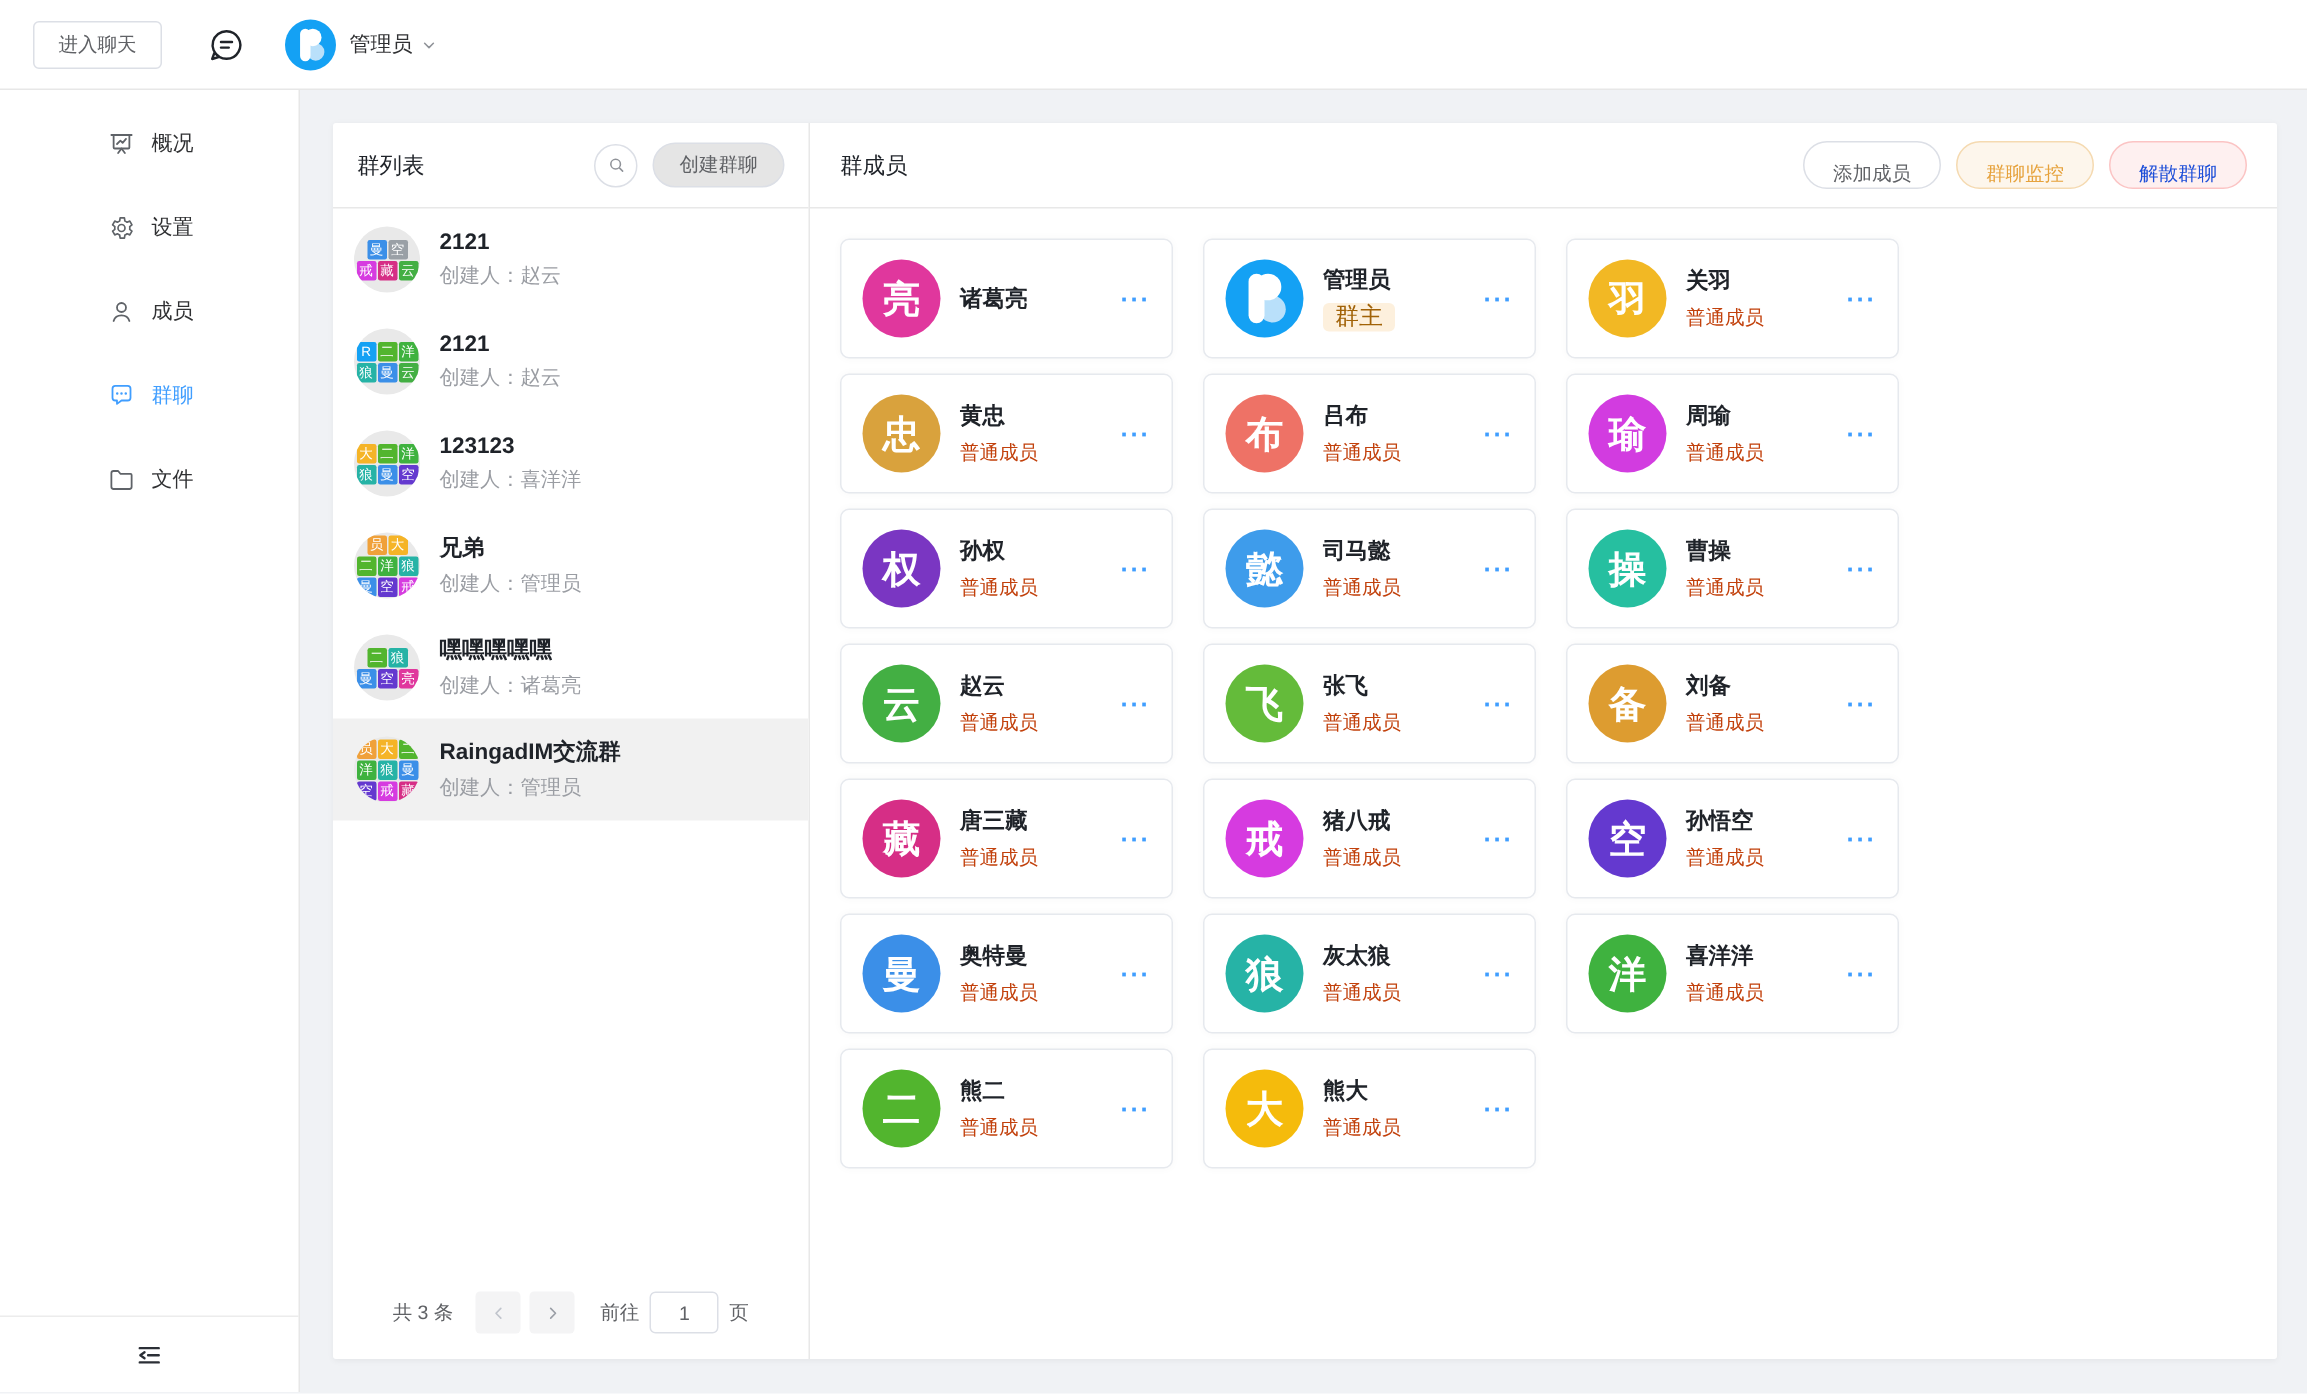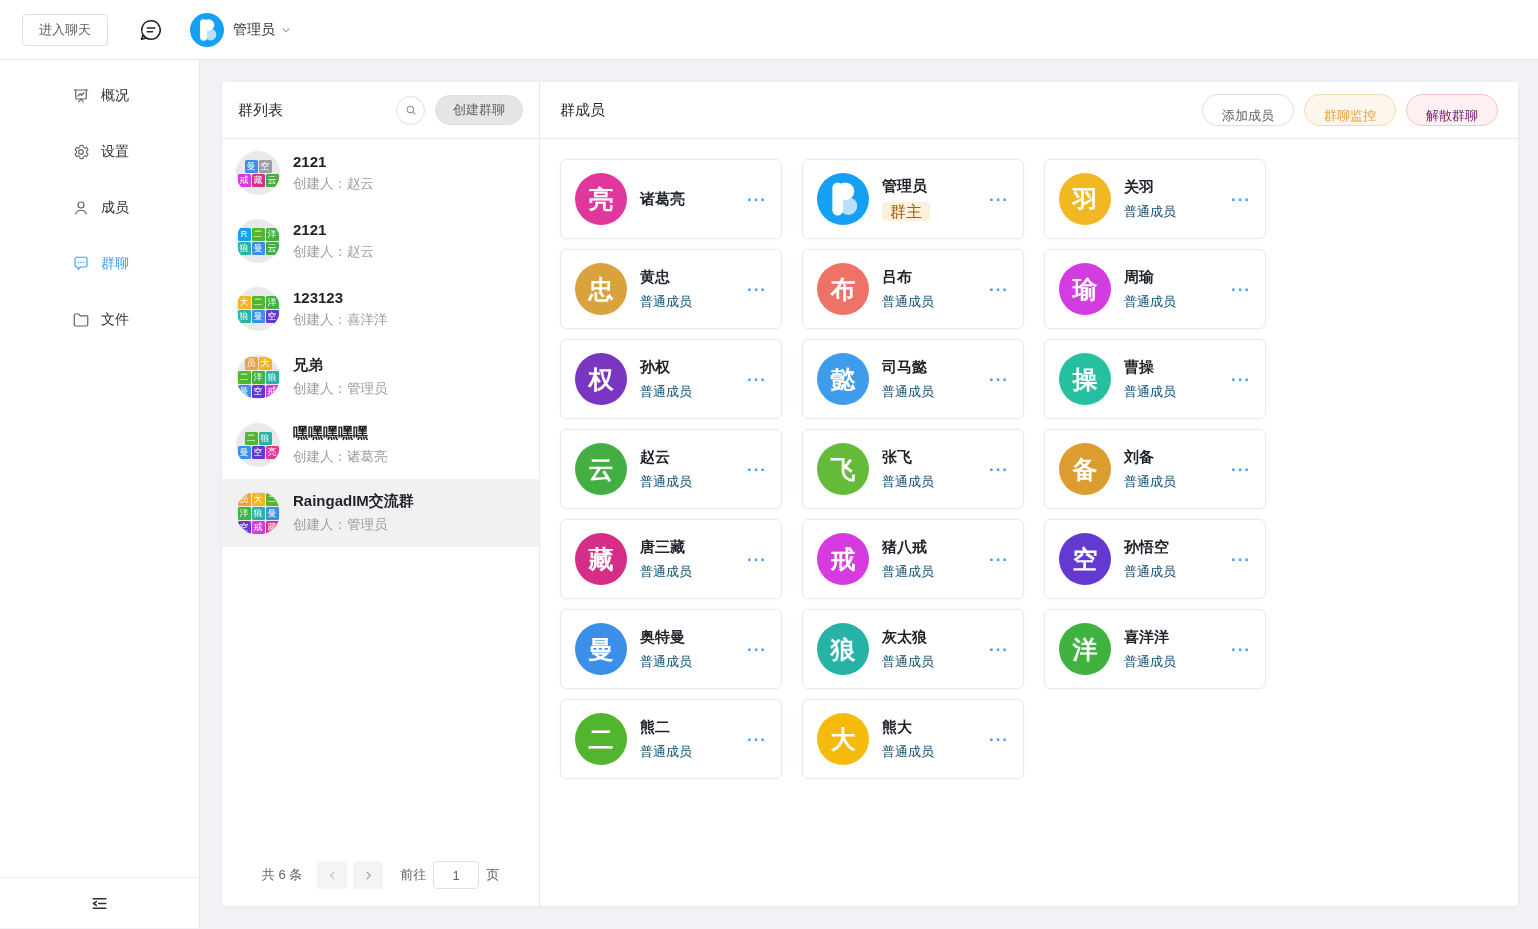--- a/index.html
+++ b/index.html
@@ -114,40 +114,40 @@
 
   
   .members-panel { flex:1; display:flex; flex-direction:column; min-width:0; }
   .members-panel .panel-header { padding:0 20px;gap:25px; }
   .mp-actions { margin-left:auto; display:flex; align-items:center; gap:10px; }
   .pill-btn {
     height:32px; padding:12px 19px; border-radius:16px; font-size:13px; cursor:pointer;
     font-family:inherit; background:#fff; border:1px solid #dcdfe6; color:#606266;
   }
   .pill-btn.warning { background:#fdf6ec; border-color:#f5dab1; color:#e6a23c; }
-  .pill-btn.danger  { background:#fef0f0; border-color:#fbc4c4; color:#701a75; }
+  .pill-btn.danger  { background:#fef0f0; border-color:#fbc4c4; color:#1d4ed8; }
 
   .members-grid {
     flex:1; padding:20px; display:flex; flex-wrap:wrap; align-content:flex-start;
     column-gap:20px; row-gap:10px; overflow:hidden;
   }
   .m-card {
     width:222px; height:80px; border:1px solid #e6e9ee; border-radius:6px; background:#fff;
     display:flex; align-items:center; padding:0 14px;
     box-shadow:0 0 6px rgba(0,0,0,.03);
   }
   .m-avatar {
     width:52px; height:52px; border-radius:50%; flex:none; color:#fff;
     display:flex; align-items:center; justify-content:center; font-size:25px; font-weight:700;
     overflow:hidden;
   }
   .m-avatar svg { width:52px; height:52px; }
   .m-info { margin-left:13px; min-width:0; flex:1; }
   .m-name { font-size:15px; font-weight:700; color:#1f2329; white-space:nowrap; }
-  .m-role { font-size:13px; color:#0c4a6e; margin-top:6px; white-space:nowrap; }
+  .m-role { font-size:13px; color:#c2410c; margin-top:6px; white-space:nowrap; }
   .m-badge {
     display:inline-block; margin-top:6px; font-size:16px; color:#a16207; background:#fdf0dd;
     border-radius:4px; padding:2px 8px; line-height:15px;
   }
   .m-more {
     color:#409eff; font-size:17px; font-weight:700; letter-spacing:1px; cursor:pointer;
     flex:none; line-height:1;
   }
 </style>
 </head>
@@ -374,21 +374,21 @@
                   <span class="tile" style="background: rgb(214, 46, 134);">藏</span>
                 </div>
               </div>
     <div class="g-info">
       <div class="g-name">RaingadIM交流群</div>
       <div class="g-creator">创建人：管理员</div>
     </div>
   </div>
           </div>
         <div class="gp-footer">
-          <span class="page-total">共 6 条</span>
+          <span class="page-total">共 3 条</span>
           <button class="page-btn prev">
               <span>
                 <svg viewBox="0 0 24 24" fill="none" stroke="currentColor" stroke-width="2.4" stroke-linecap="round" stroke-linejoin="round">
                   <path d="M15 5l-7 7 7 7"></path>
                 </svg>
               </span>
             </button>
           <button class="page-btn next">
               <span>
                 <svg viewBox="0 0 24 24" fill="none" stroke="currentColor" stroke-width="2.4" stroke-linecap="round" stroke-linejoin="round">

